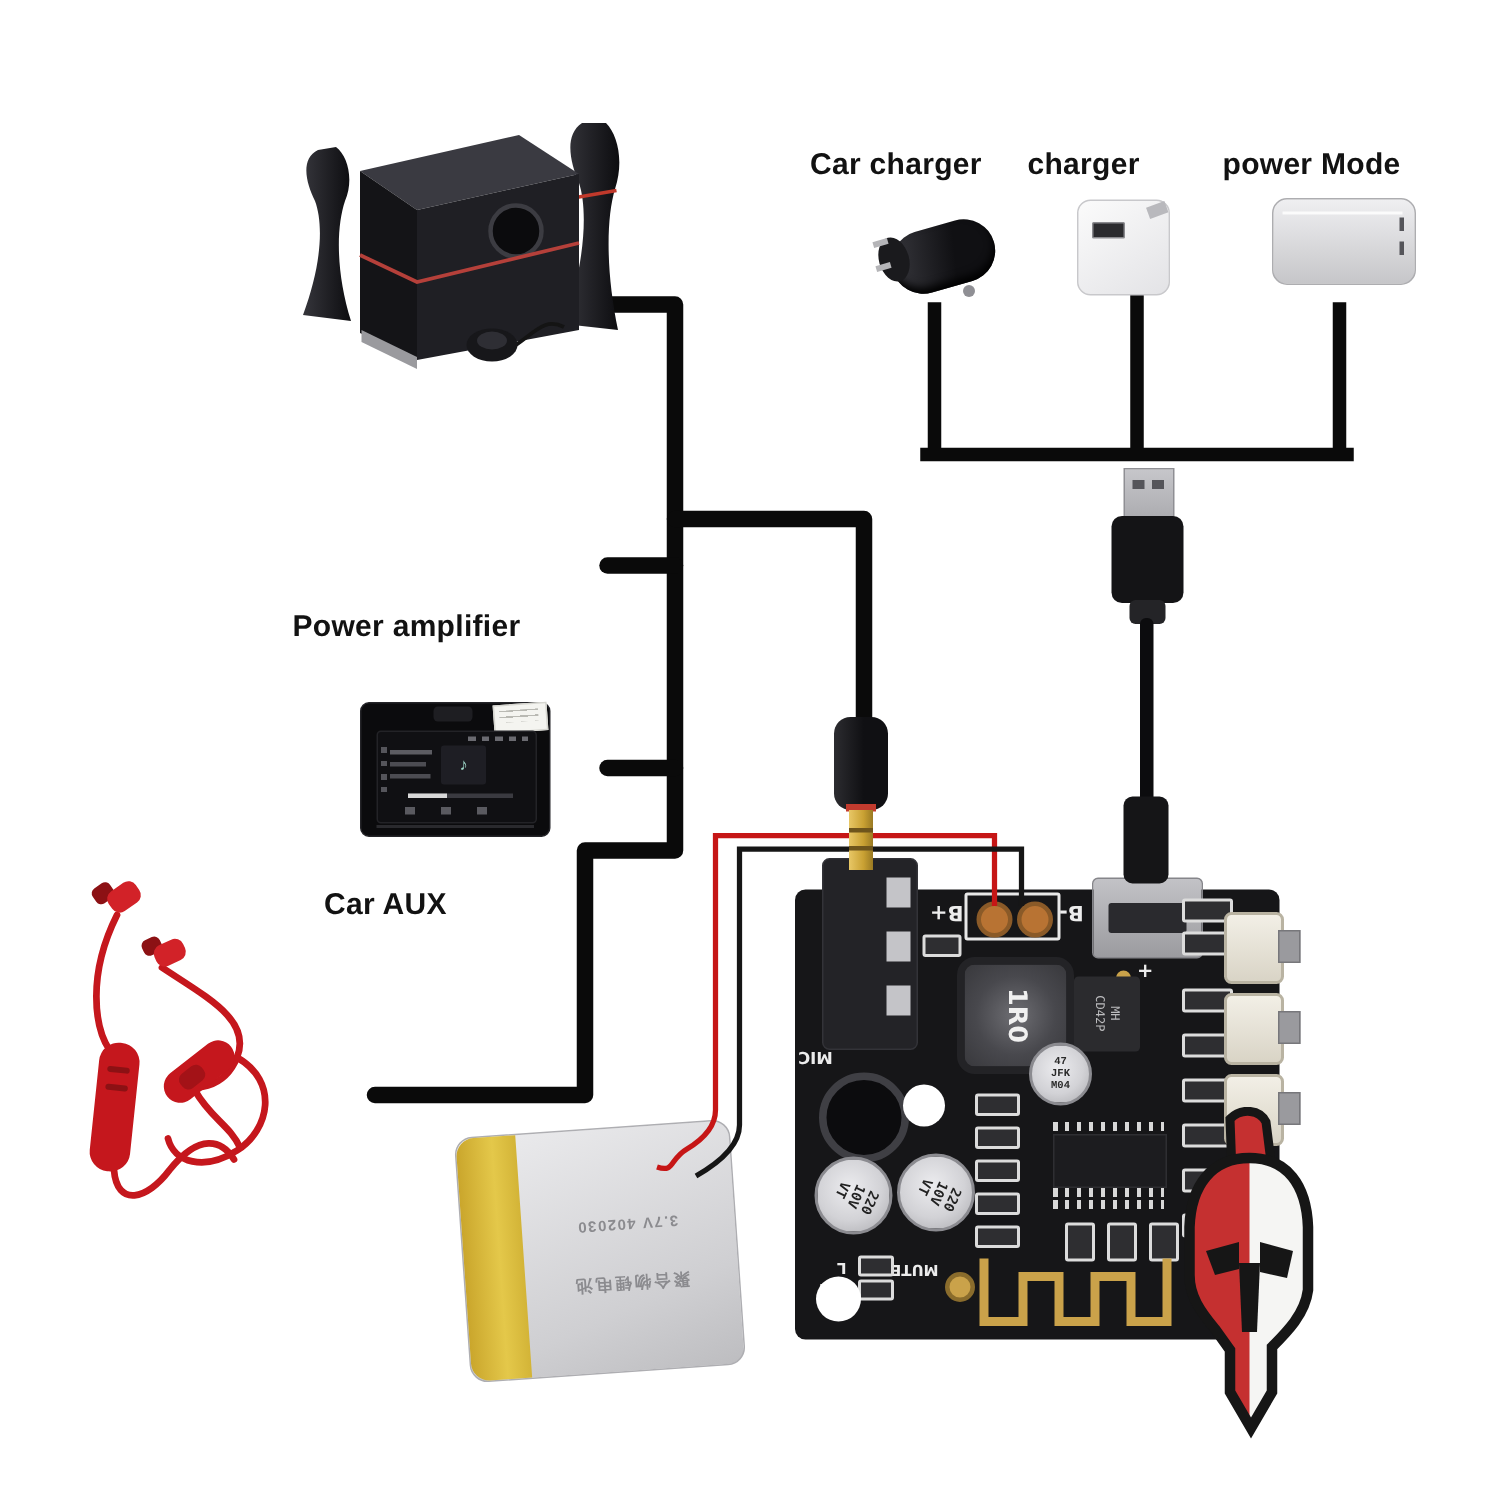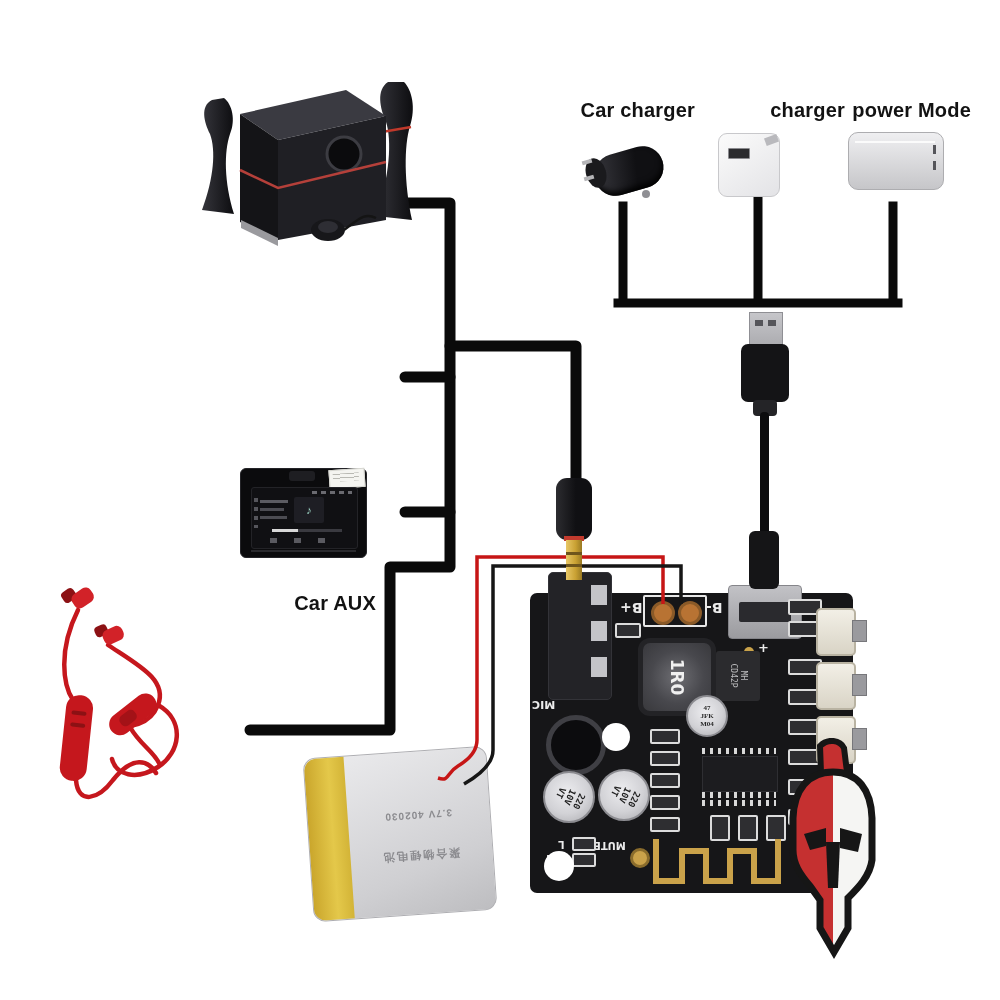--- a/index.html
+++ b/index.html
@@ -1,19 +1,19 @@
 <!DOCTYPE html>
 <html><head>
 <meta charset="utf-8">
 <style>
   html,body{margin:0;padding:0;background:#fff;}
   #canvas{position:relative;width:1000px;height:1000px;background:#fff;overflow:hidden;
           font-family:"Liberation Sans",sans-serif;}
   .abs{position:absolute;}
-  .lbl{position:absolute;font-weight:700;font-size:20px;color:#121212;text-align:right;
+  .lbl{position:absolute;font-weight:700;font-size:20px;color:#121212;text-align:left;
        font-family:"Liberation Sans",sans-serif;letter-spacing:.2px;}
   .silk{position:absolute;color:#ececec;font-weight:700;font-size:12px;line-height:1;
         font-family:"DejaVu Sans",sans-serif;}
   .r180{transform:rotate(180deg);}
   .pre{white-space:pre-line;}
   .smd{position:absolute;background:#2e2e31;border:2px solid #dcdcdc;border-radius:2px;}
   .cap{position:absolute;border-radius:50%;
        background:radial-gradient(circle at 45% 40%, #ececef 0%, #d2d2d6 55%, #a9a9ad 100%);
        border:2px solid #8b8b90;display:flex;align-items:center;justify-content:center;}
   .btn3{position:absolute;width:36px;height:44px;background:linear-gradient(#f2efe6,#d9d4c6);
@@ -27,23 +27,24 @@
 <div id="canvas">
 
   <svg class="abs" style="left:0;top:0;" width="1000" height="1000">
     <path d="M405,203 L450,203 L450,567 L390,567 L390,730 L250,730" fill="none" stroke="#0a0a0a" stroke-width="11" stroke-linejoin="round" stroke-linecap="round"></path>
     <path d="M405,377 L450,377" stroke="#0a0a0a" stroke-width="11" stroke-linecap="round"></path>
     <path d="M405,512 L450,512" stroke="#0a0a0a" stroke-width="11" stroke-linecap="round"></path>
     <path d="M450,346 L576,346 L576,482" fill="none" stroke="#0a0a0a" stroke-width="11" stroke-linejoin="round" stroke-linecap="round"></path>
     <path d="M623,206 L623,303 M758,198 L758,303 M893,206 L893,303 M618,303 L898,303" fill="none" stroke="#0a0a0a" stroke-width="9" stroke-linecap="square"></path>
   </svg>
 
+  <div class="lbl" style="left:195px;top:407px;width:195px;">Power amplifier</div>
   <div class="lbl" style="left:216px;top:592px;width:160px;">Car AUX</div>
   <div class="lbl" style="left:540px;top:99px;width:155px;">Car charger</div>
-  <div class="lbl" style="left:729px;top:99px;width:116px;">charger</div>
+  <div class="lbl" style="left:685px;top:99px;width:116px;">charger</div>
   <div class="lbl" style="left:815px;top:99px;width:156px;">power Mode</div>
 
   <svg class="abs" style="left:178px;top:70px;" width="250" height="180">
     <defs>
       <linearGradient id="twr" x1="0" y1="0" x2="1" y2="0">
         <stop offset="0" stop-color="#35353b"></stop>
           <stop offset="1" stop-color="#0d0d10"></stop>
       </linearGradient>
     </defs>
     <path d="M34,30 C22,36 26,52 32,64 C38,80 36,108 24,140 L56,144 C46,112 46,82 52,64 C58,50 54,34 46,28 Z" fill="url(#twr)"></path>
@@ -163,21 +164,21 @@
     <div class="abs" style="left:108px;top:45px;width:68px;height:68px;background:radial-gradient(circle at 50% 50%, #6e6e73 0%, #48484d 55%, #38383c 100%);border:5px solid #232326;border-radius:12px;display:flex;align-items:center;justify-content:center;">
       <span style="transform:rotate(90deg);color:#f0f0f0;font-weight:700;font-size:17px;font-family:'DejaVu Sans',sans-serif;">1R0</span>
     </div>
 
     <div class="abs" style="left:186px;top:58px;width:44px;height:50px;background:#2b2b2e;border-radius:3px;display:flex;align-items:center;justify-content:center;">
       <span class="pre" style="transform:rotate(90deg);color:#bdbdbf;font-size:8px;text-align:center;line-height:1.2;font-family:'DejaVu Sans Mono',monospace;">MH
 CD42P</span>
     </div>
 
     <div class="cap" style="left:156px;top:102px;width:38px;height:38px;">
-      <span class="pre" style="color:#2a2a2a;font-size:7px;font-weight:700;text-align:center;line-height:1.15;font-family:Liberation Serif, serif;">47
+      <span class="pre" style="color:#2a2a2a;font-size:7px;font-weight:700;text-align:center;line-height:1.15;font-family:Liberation Mono, monospace;">47
 JFK
 M04</span>
     </div>
 
     <div class="silk r180" style="left:2px;top:106px;font-size:11px;">MIC</div>
     <div class="abs" style="left:16px;top:122px;width:50px;height:50px;border-radius:50%;background:#0c0c0e;border:5px solid #3f3f44;"></div>
     <div class="abs" style="left:72px;top:130px;width:28px;height:28px;border-radius:50%;background:#ffffff;"></div>
 
     <div class="cap" style="left:13px;top:178px;width:48px;height:48px;">
       <span class="pre" style="transform:rotate(115deg);color:#222;font-size:9px;font-weight:700;text-align:center;line-height:1.1;font-family:'DejaVu Sans Mono',monospace;">220

